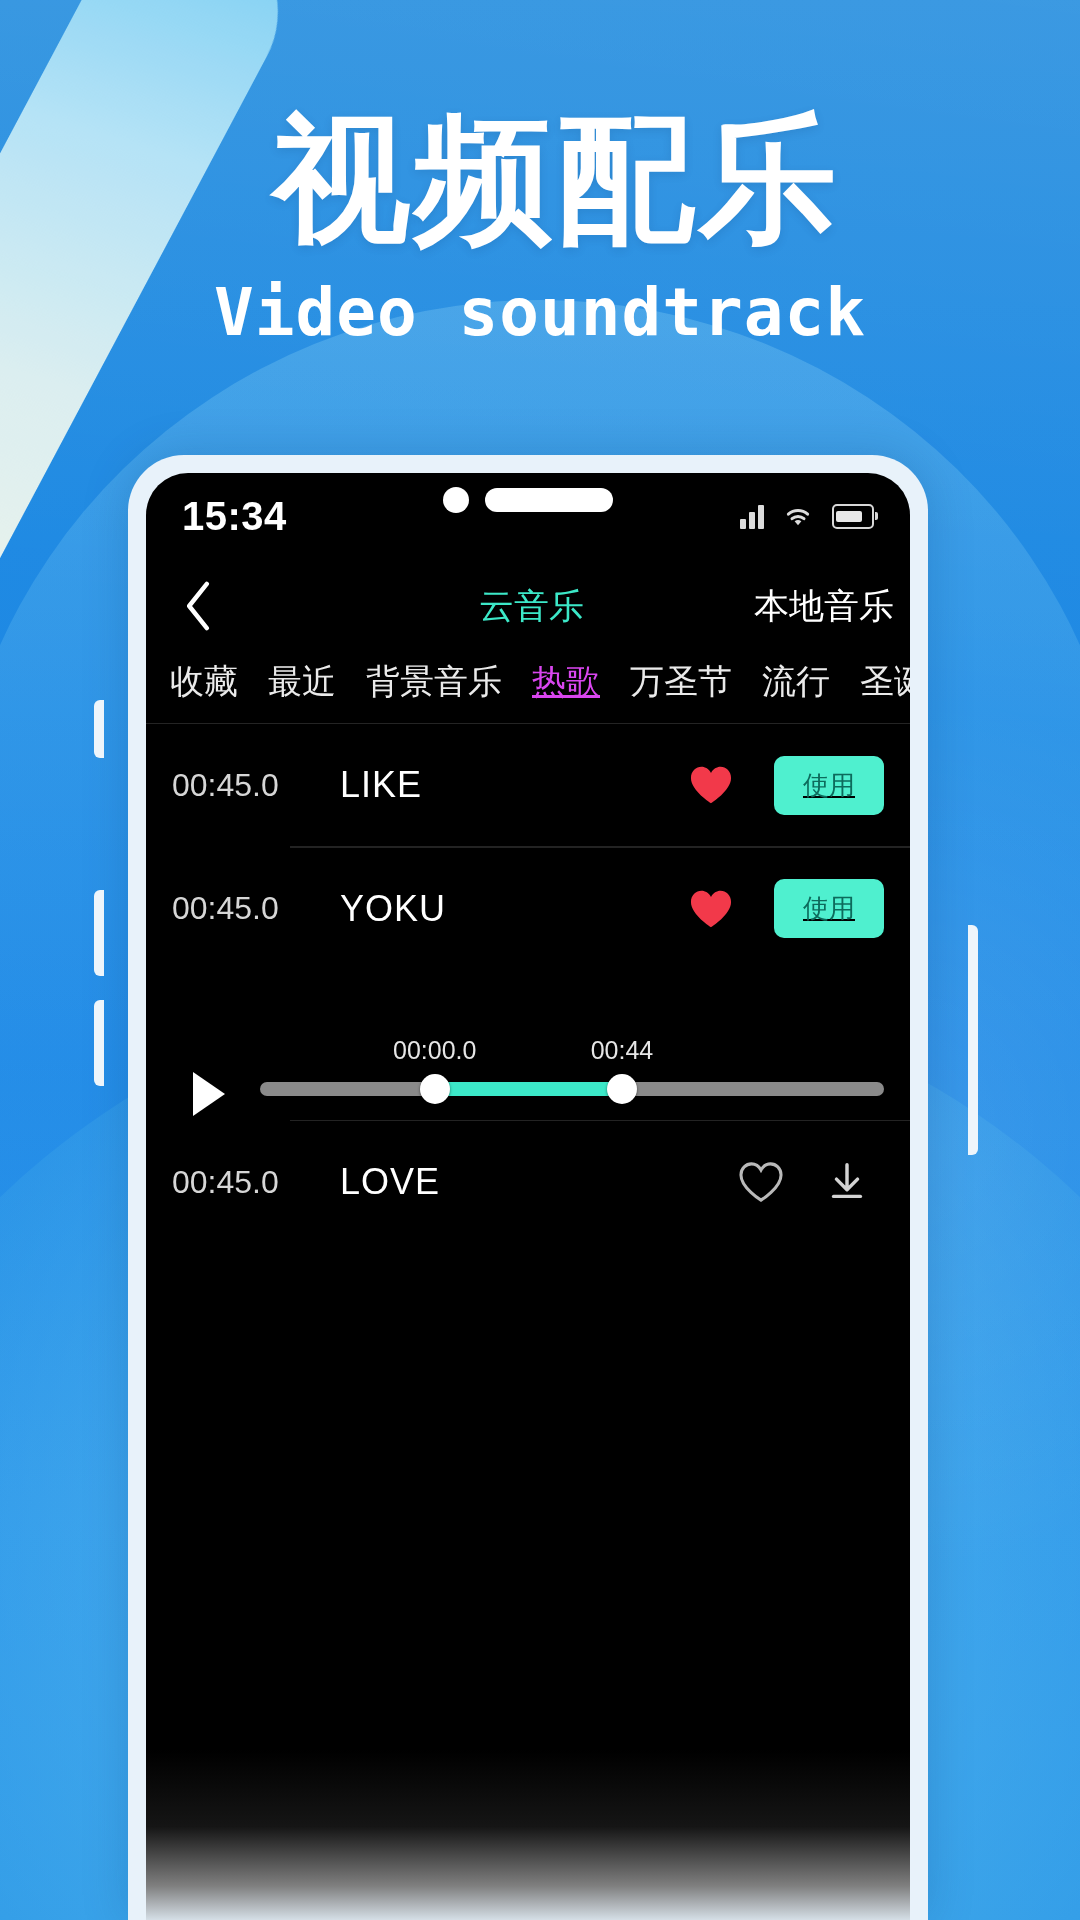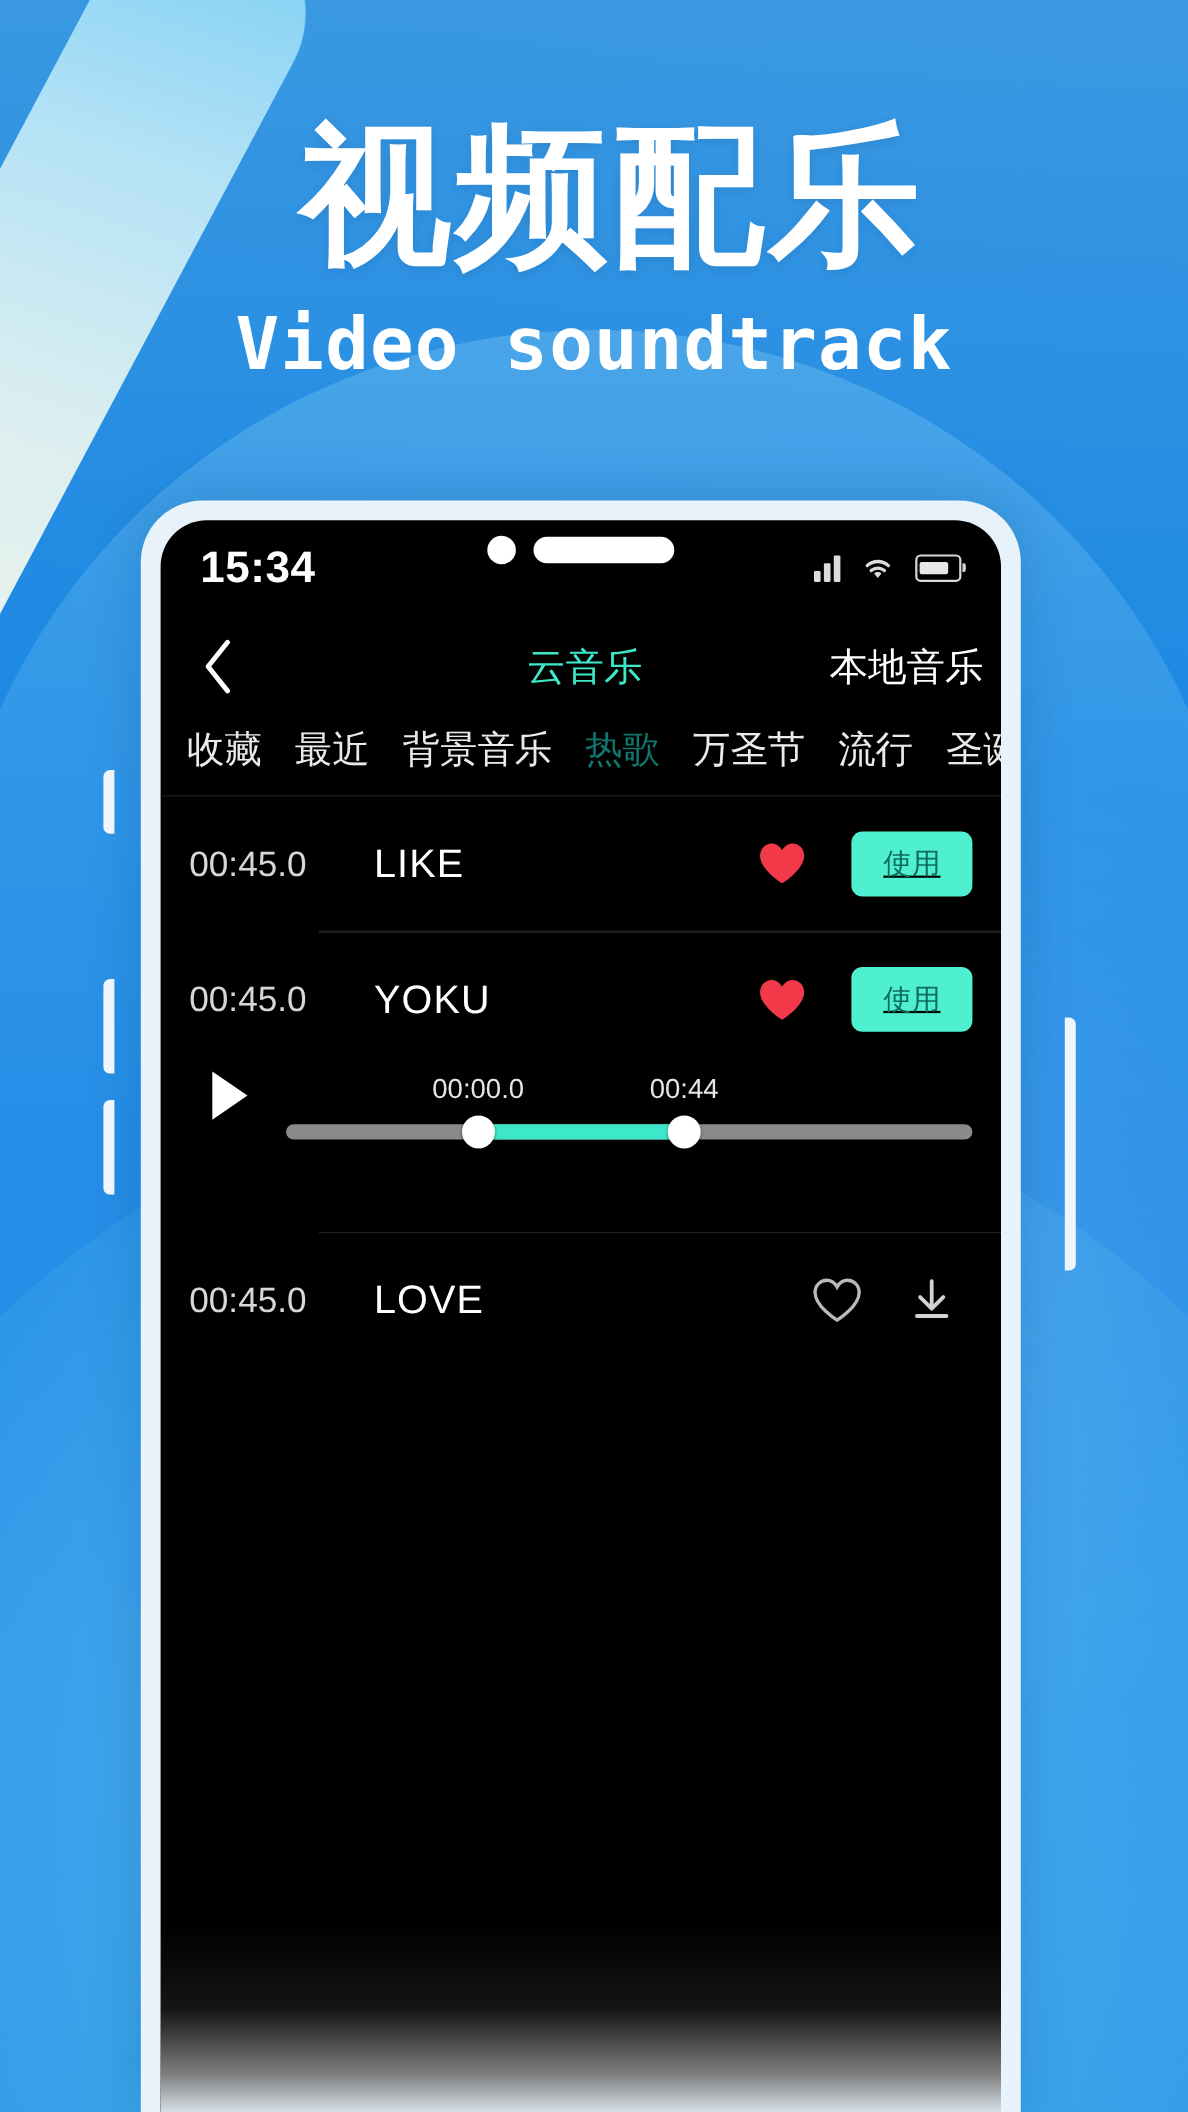--- a/index.html
+++ b/index.html
@@ -46,21 +46,21 @@
   .bg-glow{
     position:absolute;right:-260px;top:680px;width:900px;height:900px;border-radius:50%;
     background:radial-gradient(circle,rgba(255,255,255,0.10) 0%,rgba(255,255,255,0.03) 45%,rgba(255,255,255,0) 70%);
   }
 
   
   .header{position:absolute;left:0;right:0;top:110px;text-align:center;z-index:5;}
   .title-cn{
     font-size:138px;line-height:1.0;font-weight:700;color:#ffffff;
     letter-spacing:4px;
-    font-family:Liberation Serif, serif;
+    font-family:Liberation Sans, sans-serif;
     text-shadow:0 3px 10px rgba(0,40,90,0.12);
     padding-left:33px;
   }
   .title-en{
     margin-top:26px;
     font-size:66px;font-weight:700;color:#ffffff;letter-spacing:1px;
     font-family:"DejaVu Sans Mono","Liberation Mono",monospace;
   }
 
   
@@ -123,41 +123,41 @@
   .nav-tab.active{color:#3ce8c8;}
 
   
   .cats{
     display:flex;align-items:center;gap:30px;
     padding:6px 24px 18px 24px;
     border-bottom:1.5px solid #242424;
     white-space:nowrap;overflow:hidden;
   }
   .cat{font-size:34px;color:#eaeaea;}
-  .cat.active{color:#0f766e;}
+  .cat.active{color:#d946ef;text-decoration:underline;}
 
   
   .list{padding:0;text-decoration:underline;}
   .song-row{
     display:flex;align-items:center;
     height:122px;padding:0 26px 0 26px;
   }
   .song-dur{font-size:32px;color:#d6d6d6;width:168px;}
   .song-name{font-size:36px;color:#ffffff;flex:1;letter-spacing:1px;}
   .song-actions{display:flex;align-items:center;gap:40px;}
   .use-btn{
     background:#4ff0cf;color:#0d6b5c;
     font-size:26px;border-radius:10px;
     padding:12px 18px;min-width:74px;text-align:center;
   }
   .divider{height:1.5px;background:#232323;margin-left:144px;margin-right:0;}
 
   
   .player-row{
-    display:flex;align-items:flex-start;height:150px;padding:0 26px;
+    display:flex;align-items:flex-end;height:150px;padding:0 26px;
     position:relative;
   }
   .play-btn{width:74px;display:flex;align-items:center;justify-content:center;}
   .slider-wrap{flex:1;position:relative;height:90px;margin-left:14px;}
   .slider-track{
     position:absolute;left:0;right:0;top:52px;height:14px;border-radius:8px;background:#8a8a8a;
   }
   .slider-fill{
     position:absolute;top:52px;height:14px;border-radius:8px;background:#3ce8c8;
     left:28%;right:42%;

